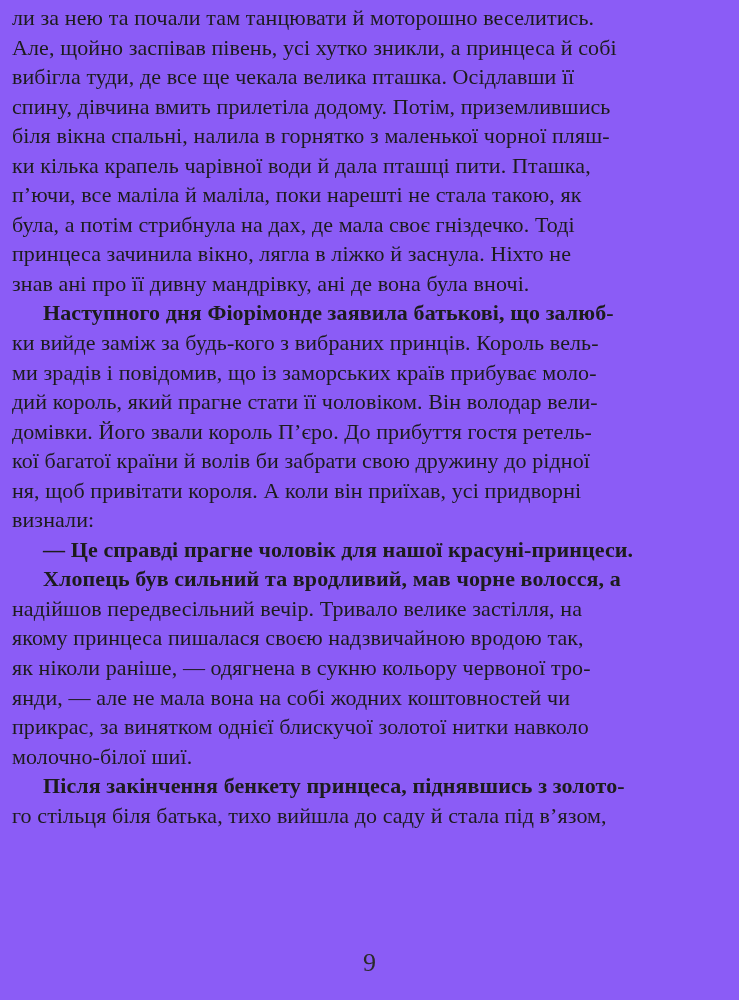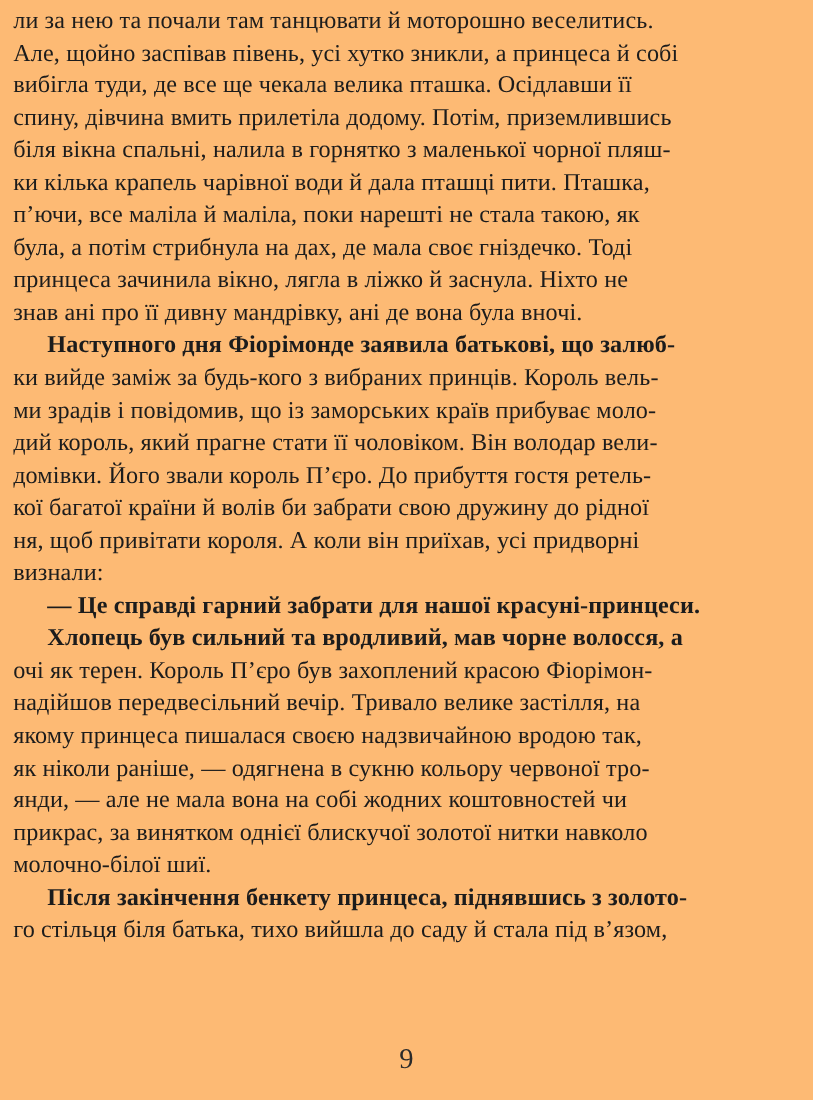--- a/index.html
+++ b/index.html
@@ -12,21 +12,21 @@
     height: 1000px;
     overflow: hidden;
     font-family: "Liberation Serif", "DejaVu Serif", serif;
     color: #1c1c1c;
   }
   .page {
     box-sizing: border-box;
     width: 739px;
     height: 1000px;
     padding: 3px 13px 0 12px;
-    background: #fdba74;
+    background: #8b5cf6;
     position: relative;
   }
   .text-block {
     width: 100%;
   }
   .paragraph {
     margin: 0;
     padding: 0;
   }
   .line {
@@ -86,25 +86,24 @@
         <div class="line indent">Наступного дня Фіорімонде заявила батькові, що залюб-</div>
         <div class="line">ки вийде заміж за будь-кого з вибраних принців. Король вель-</div>
         <div class="line">ми зрадів і повідомив, що із заморських країв прибуває моло-</div>
         <div class="line">дий король, який прагне стати її чоловіком. Він володар вели-</div>
         <div class="line">домівки. Його звали король П’єро. До прибуття гостя ретель-</div>
         <div class="line">кої багатої країни й волів би забрати свою дружину до рідної</div>
         <div class="line">ня, щоб привітати короля. А коли він приїхав, усі придворні</div>
         <div class="line para-end">визнали:</div>
       </div>
       <div class="paragraph">
-        <div class="line indent para-end">— Це справді гарний забрати для нашої красуні-принцеси.</div>
+        <div class="line indent para-end">— Це справді прагне чоловік для нашої красуні-принцеси.</div>
       </div>
       <div class="paragraph">
         <div class="line indent">Хлопець був сильний та вродливий, мав чорне волосся, а</div>
-        <div class="line">очі як терен. Король П’єро був захоплений красою Фіорімон-</div>
         <div class="line">надійшов передвесільний вечір. Тривало велике застілля, на</div>
         <div class="line">якому принцеса пишалася своєю надзвичайною вродою так,</div>
         <div class="line">як ніколи раніше, — одягнена в сукню кольору червоної тро-</div>
         <div class="line">янди, — але не мала вона на собі жодних коштовностей чи</div>
         <div class="line">прикрас, за винятком однієї блискучої золотої нитки навколо</div>
         <div class="line para-end">молочно-білої шиї.</div>
       </div>
       <div class="paragraph">
         <div class="line indent">Після закінчення бенкету принцеса, піднявшись з золото-</div>
         <div class="line">го стільця біля батька, тихо вийшла до саду й стала під в’язом,</div>

